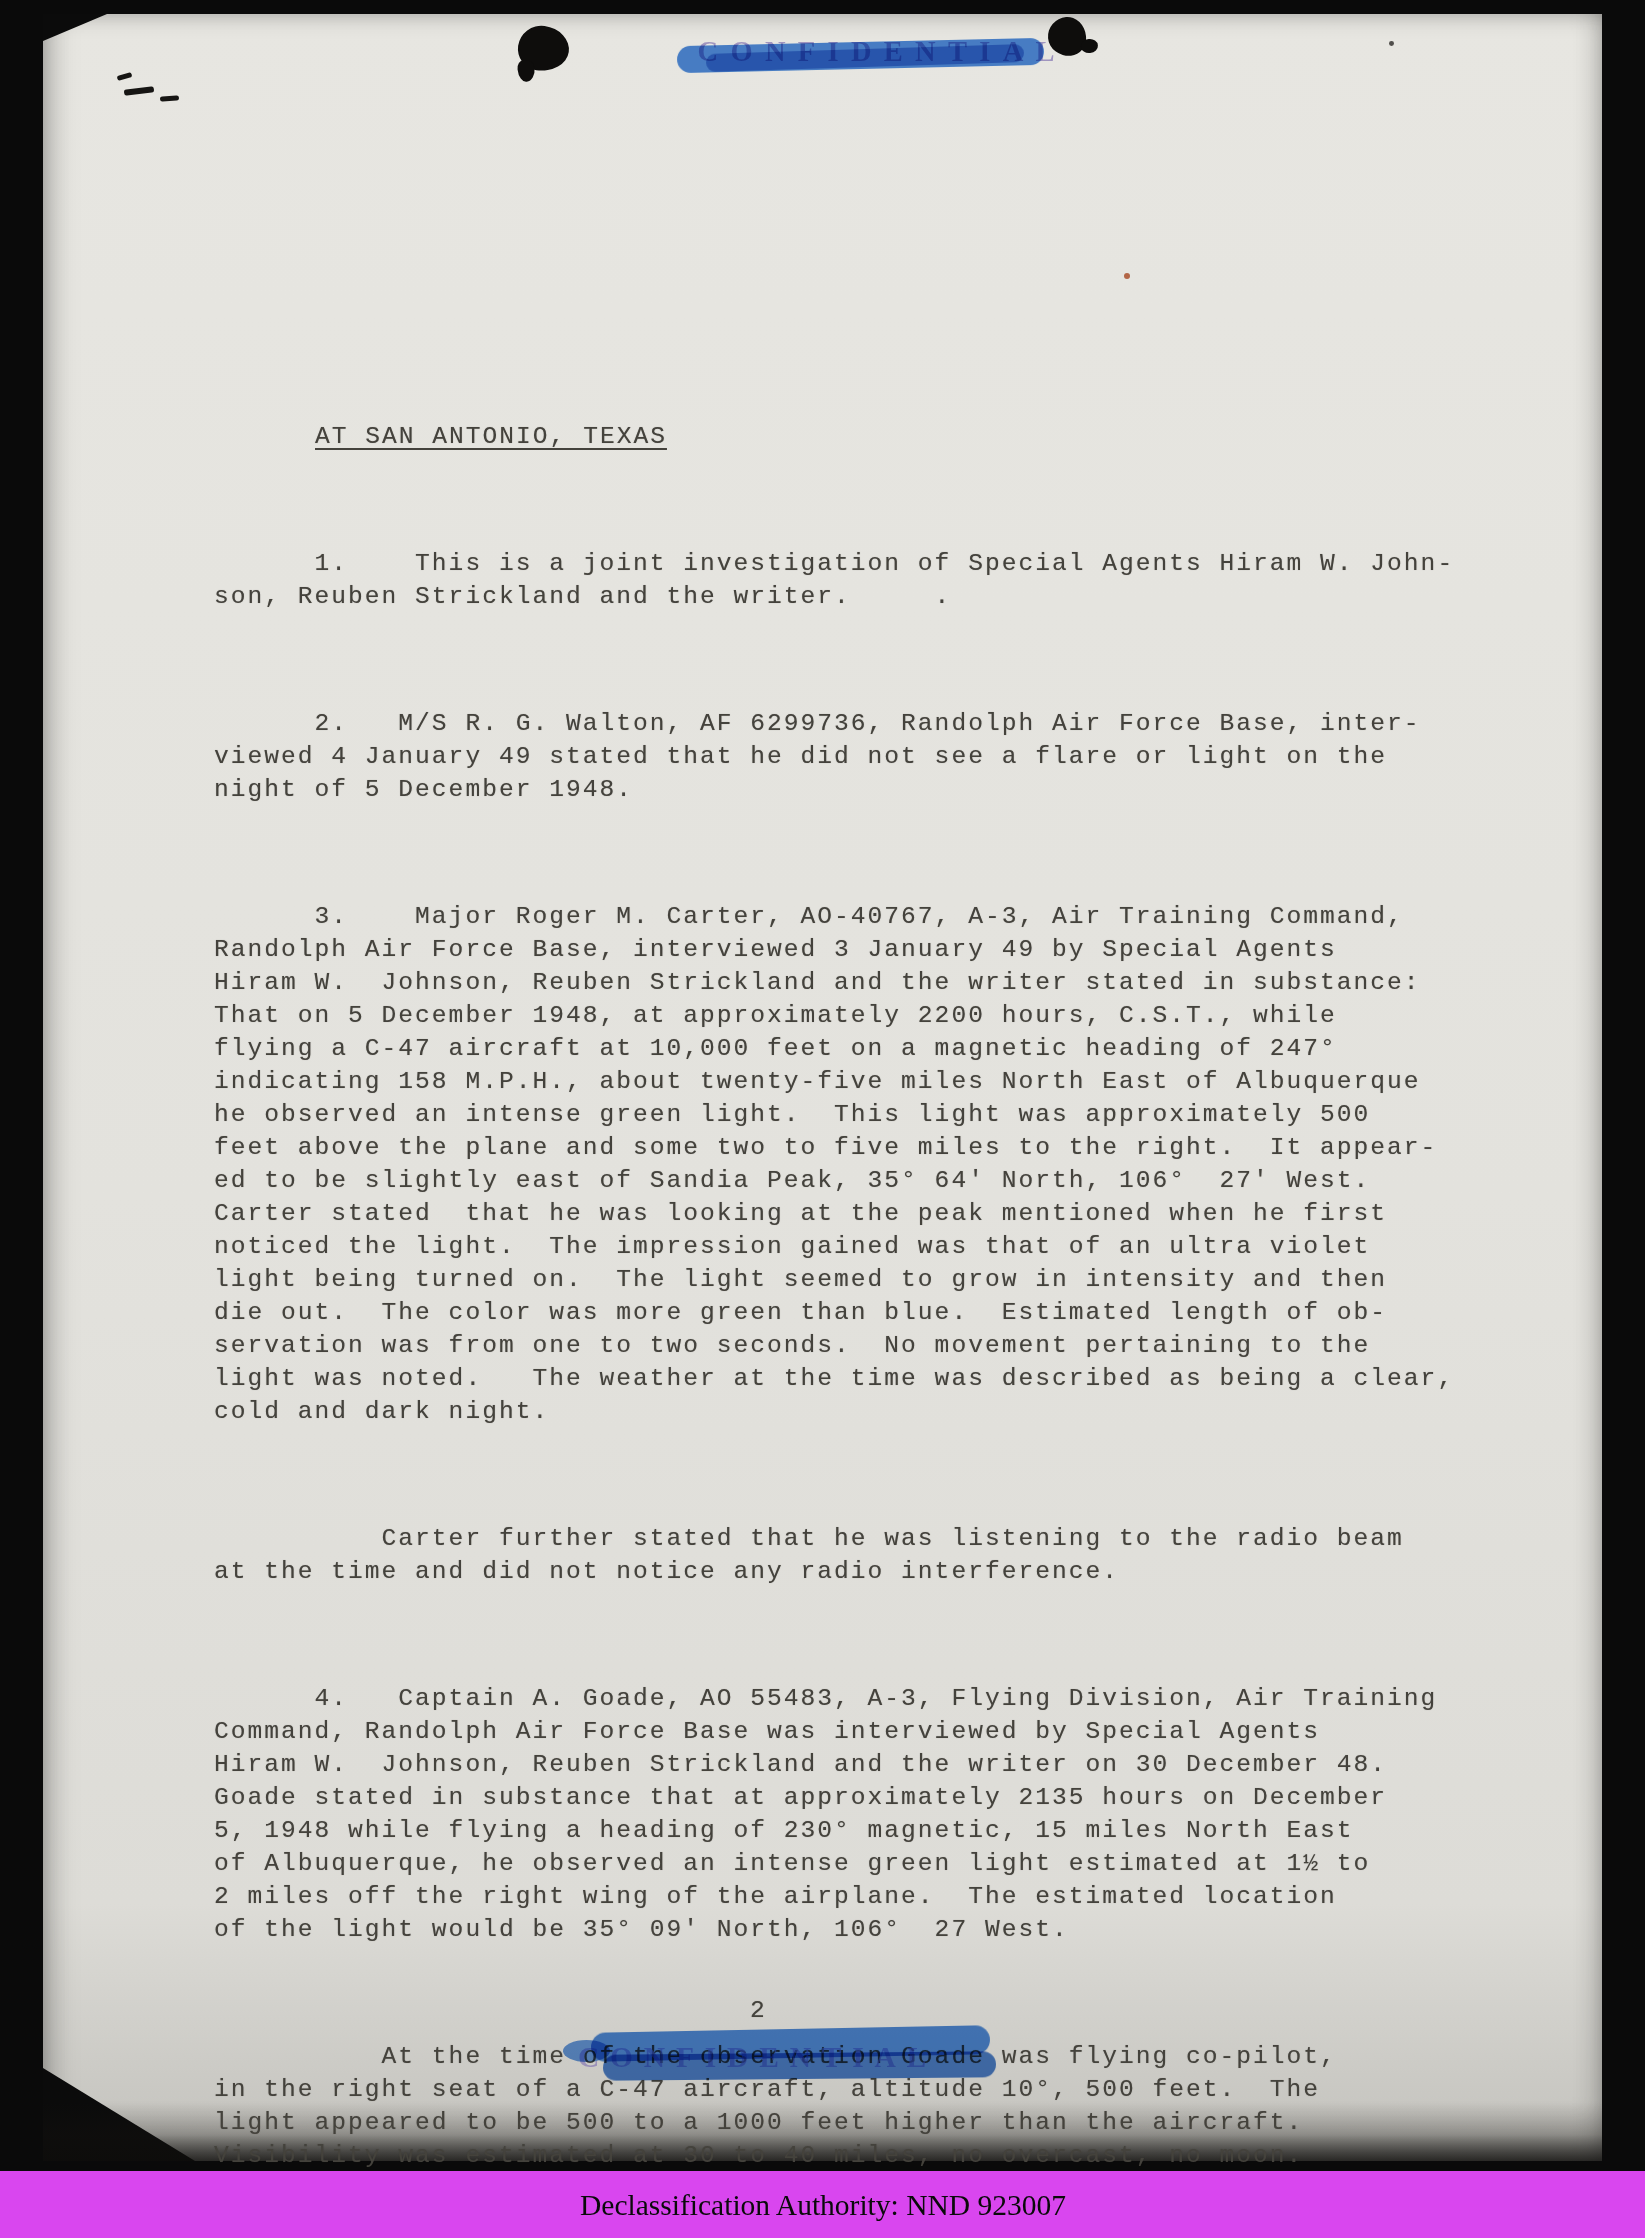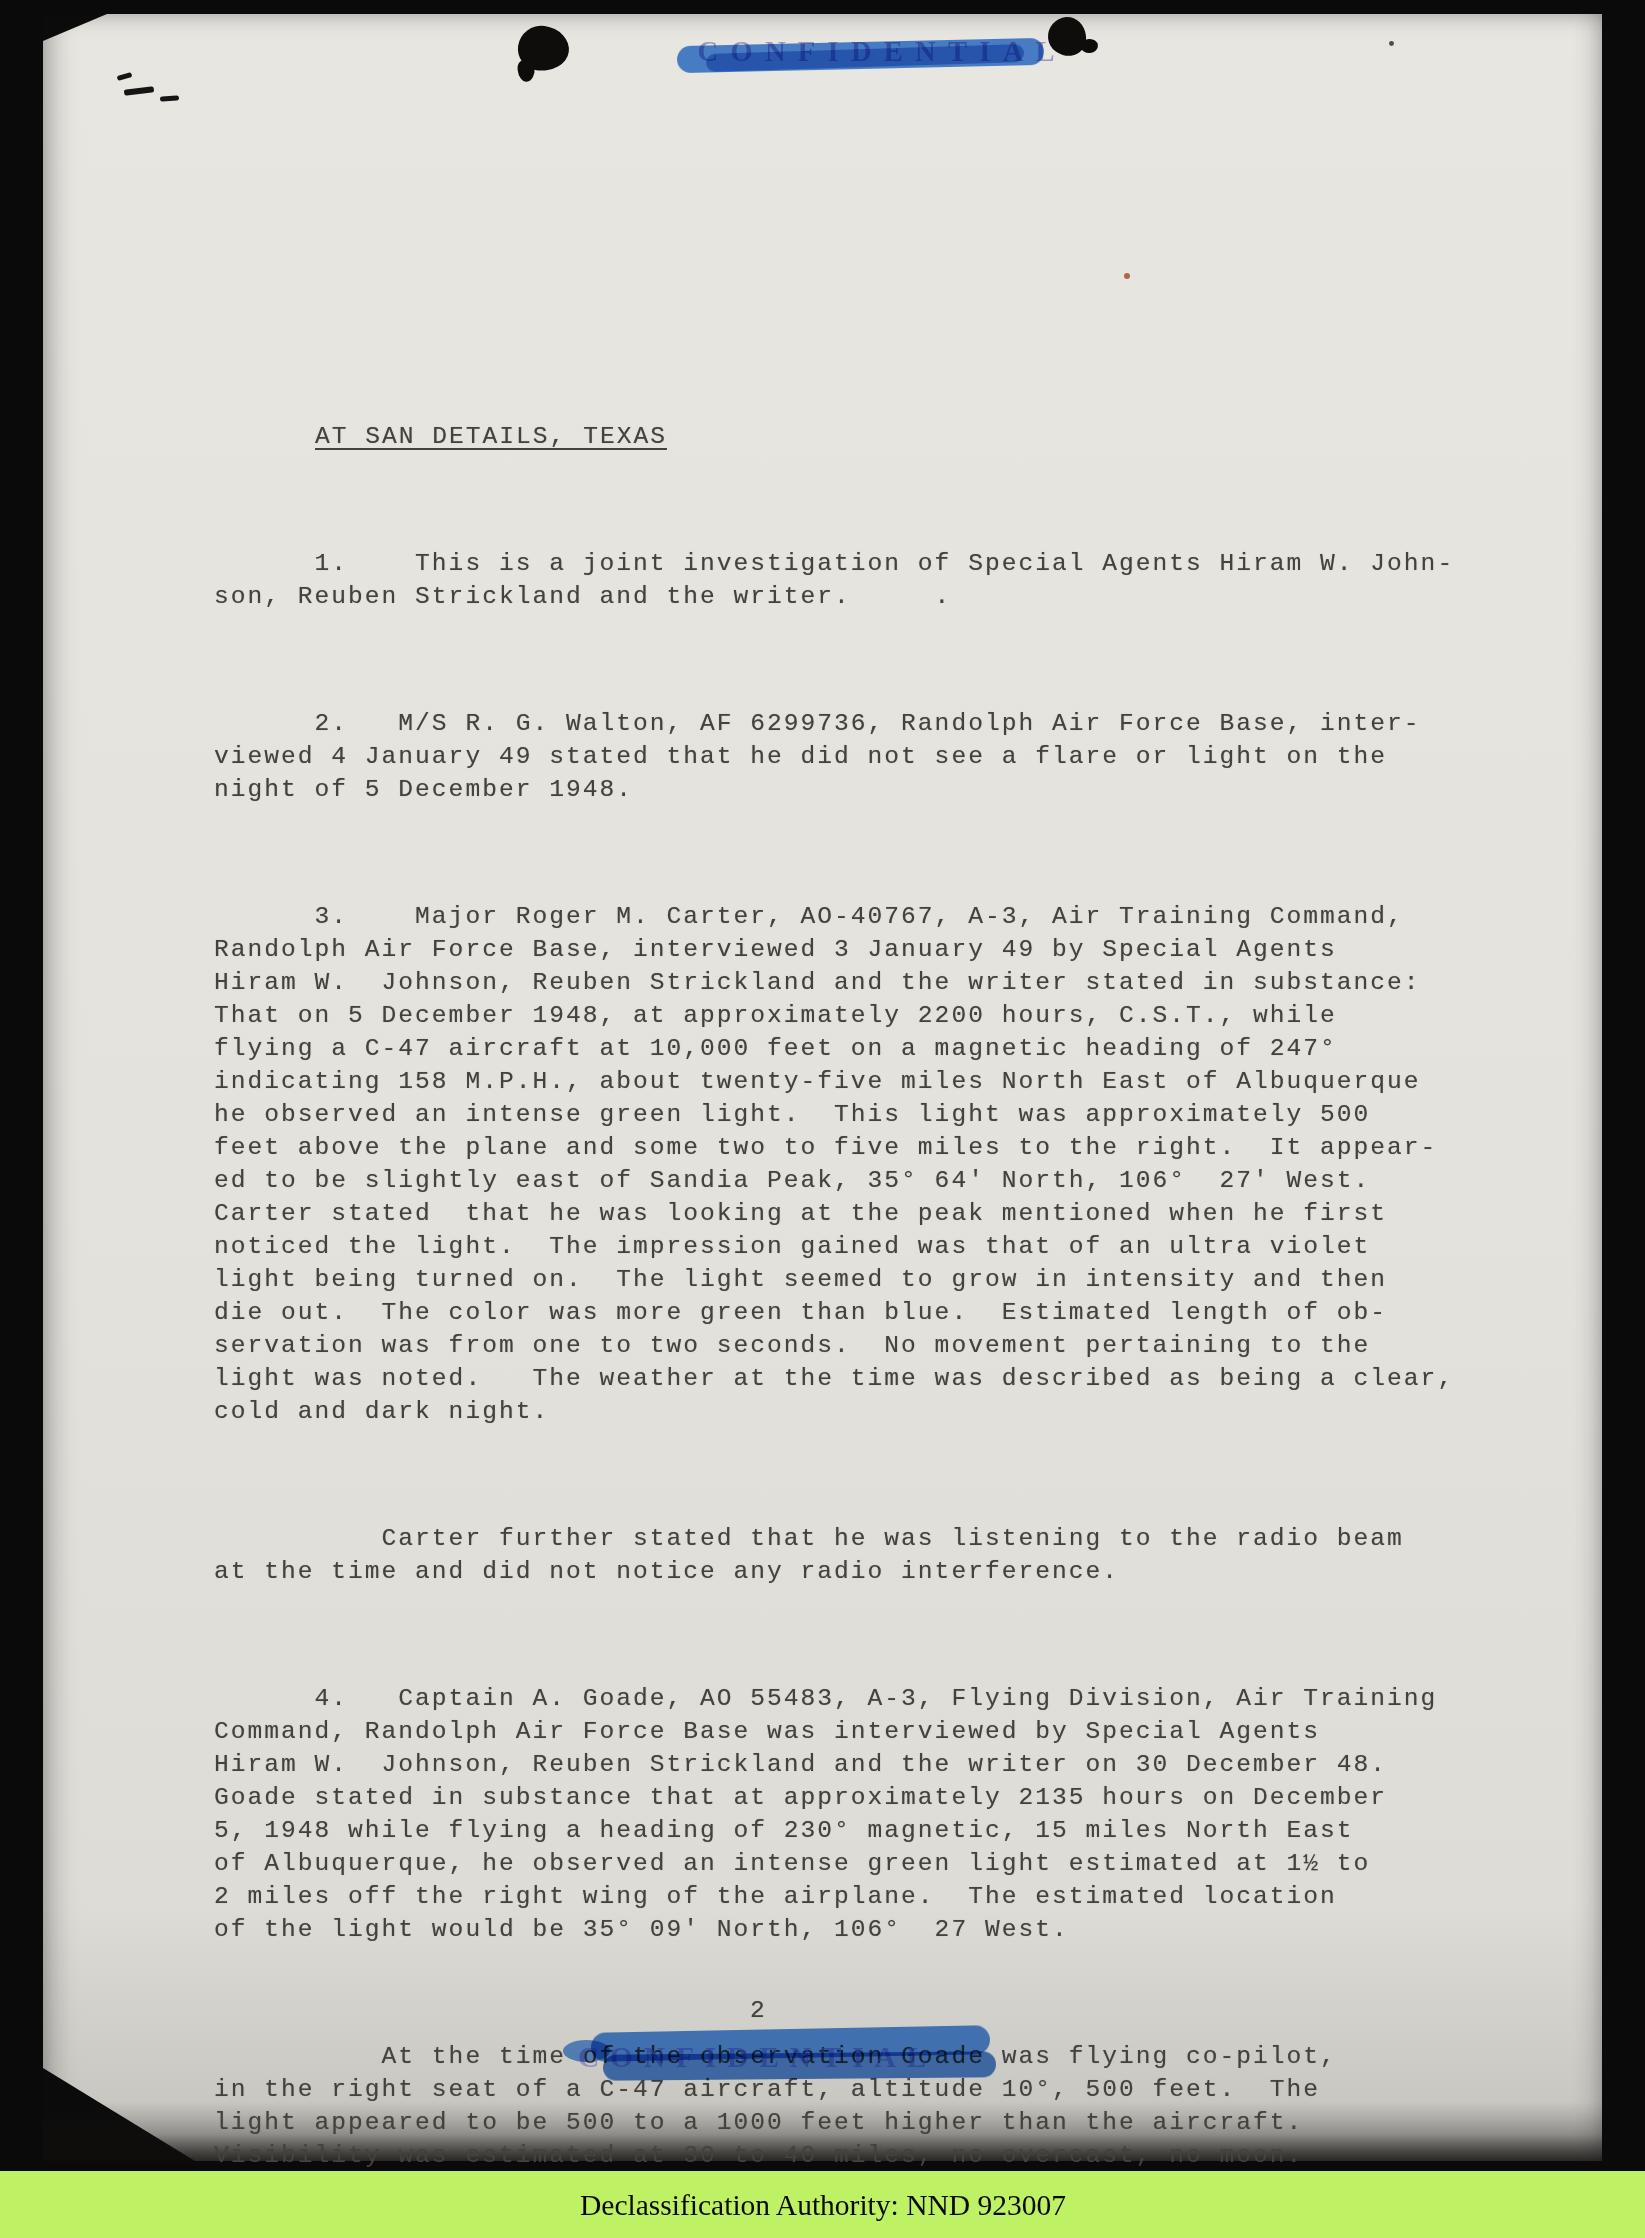--- a/index.html
+++ b/index.html
@@ -128,21 +128,21 @@
     top: 1983px;
     color: #44423c;
     font-size: 24.6px;
     text-shadow: 0 0 1px rgba(62,60,54,0.35);
   }
   
   .footer {
     position: absolute;
     left: 0; bottom: 0;
     width: 100%; height: 68px;
-    background: #bef264;
+    background: #d946ef;
     display: flex;
     align-items: center;
     justify-content: center;
   }
   .footer span {
     font-family: "Liberation Serif", "DejaVu Serif", serif;
     font-size: 29.5px;
     color: #0a0a0a;
   }
 </style>
@@ -171,21 +171,21 @@
     <div class="speck speck-red"></div>
     <div class="speck speck-dark"></div>
 
     <div class="stamp stamp-top">
       <span class="stamp-text">CONFIDENTIAL</span>
       <span class="marker s1"></span>
       <span class="marker s2"></span>
     </div>
 
     <div class="doc">
-      <div class="subheading">AT SAN DETAILS, TEXAS</div>
+      <div class="subheading">AT SAN ANTONIO, TEXAS</div>
       <div class="para">      1.    This is a joint investigation of Special Agents Hiram W. John-
 son, Reuben Strickland and the writer.     .</div>
       <div class="para">      2.   M/S R. G. Walton, AF 6299736, Randolph Air Force Base, inter-
 viewed 4 January 49 stated that he did not see a flare or light on the
 night of 5 December 1948.</div>
       <div class="para">      3.    Major Roger M. Carter, AO-40767, A-3, Air Training Command,
 Randolph Air Force Base, interviewed 3 January 49 by Special Agents
 Hiram W.  Johnson, Reuben Strickland and the writer stated in substance:
 That on 5 December 1948, at approximately 2200 hours, C.S.T., while
 flying a C-47 aircraft at 10,000 feet on a magnetic heading of 247°

